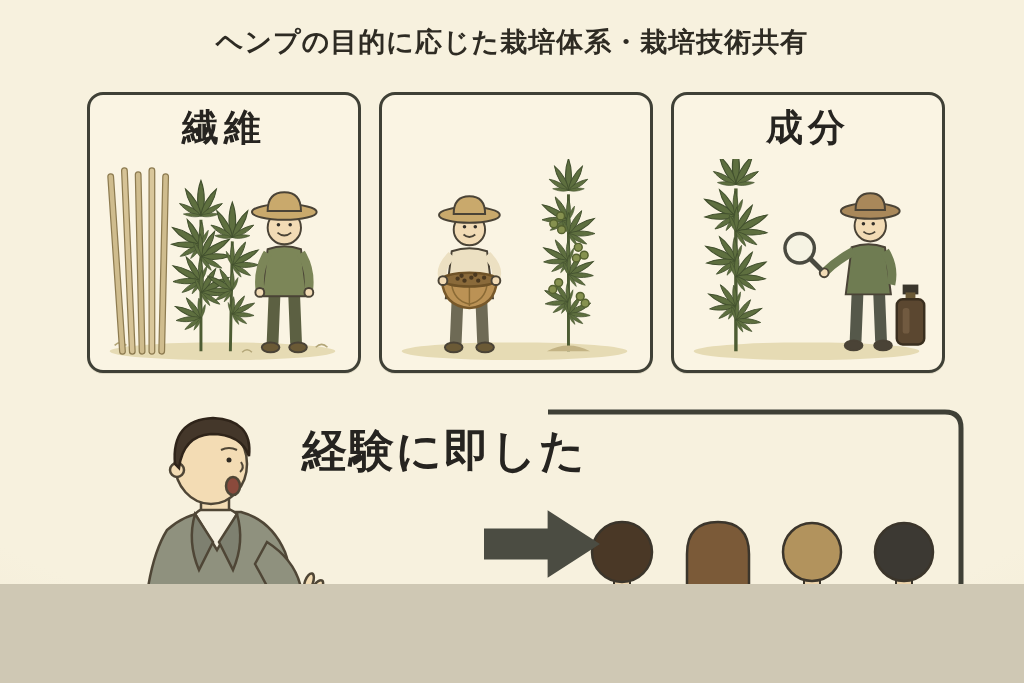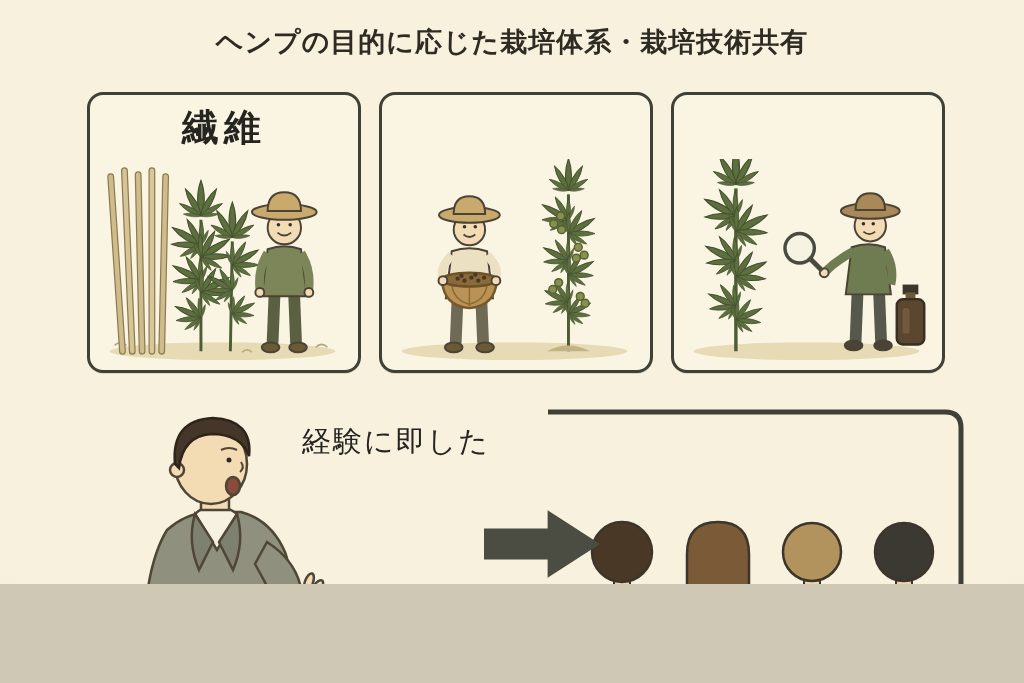--- a/index.html
+++ b/index.html
@@ -13,21 +13,21 @@
   .panels { position:absolute; top:92px; left:4px; width:100%;
     display:flex; justify-content:center; gap:18px; }
   .panel { width:274px; height:281px; background:#faf4e3;
     border:3.5px solid #3f4036; border-radius:16px; position:relative;
     box-shadow: 0 1px 0 rgba(90,80,50,.15); }
   .panel-label { position:absolute; top:8px; left:0; width:100%; text-align:center;
     font-size:37px; font-weight:bold; letter-spacing:5px; color:#262420; }
   .panel-scene { position:absolute; left:5px; right:5px; bottom:5px; height:206px; }
   .presenter { position:absolute; left:95px; top:402px; width:235px; height:275px; z-index:2; }
   .caption { position:absolute; left:302px; top:424px; z-index:3;
-    font-size:29px; font-weight:normal; line-height:1.22; letter-spacing:2px; color:#262420; }
+    font-size:45px; font-weight:bold; line-height:1.22; letter-spacing:2px; color:#262420; }
   .arrow { position:absolute; left:484px; top:508px; width:118px; height:72px; z-index:3; }
   .frame { position:absolute; left:545px; top:400px; width:425px; height:210px; z-index:1; }
   .audience { position:absolute; left:560px; top:500px; width:430px; height:170px; z-index:2; }
   path#leaflet { fill:#5e6f3f; stroke:#42502e; stroke-width:1.2; }
 </style>
 </head>
 <body>
 
 <div class="canvas">
 
@@ -152,20 +152,21 @@
               <circle cx="90" cy="118" r="2.2"></circle>
             </g>
             <circle cx="57" cy="124" r="4.5" fill="#f2dbb5"></circle>
             <circle cx="111" cy="124" r="4.5" fill="#f2dbb5"></circle>
           </g>
         </g>
       </svg>
     </div>
 
     <div class="panel">
+      <div class="panel-label">成分</div>
       <svg class="panel-scene" viewBox="0 0 260 210">
         <ellipse cx="130" cy="196" rx="115" ry="9" fill="#e6dbb4"></ellipse>
         <g>
           <path d="M58 196 L58 30" stroke="#4d5c33" stroke-width="3.5" fill="none"></path>
           <use href="#hleaf" transform="translate(58,26) scale(1.05)"></use>
           <use href="#hleaf" transform="translate(58,58) rotate(-62)"></use>
           <use href="#hleaf" transform="translate(58,74) rotate(62)"></use>
           <use href="#hleaf" transform="translate(58,104) rotate(-64) scale(0.95)"></use>
           <use href="#hleaf" transform="translate(58,120) rotate(64) scale(0.95)"></use>
           <use href="#hleaf" transform="translate(58,150) rotate(-66) scale(0.85)"></use>

